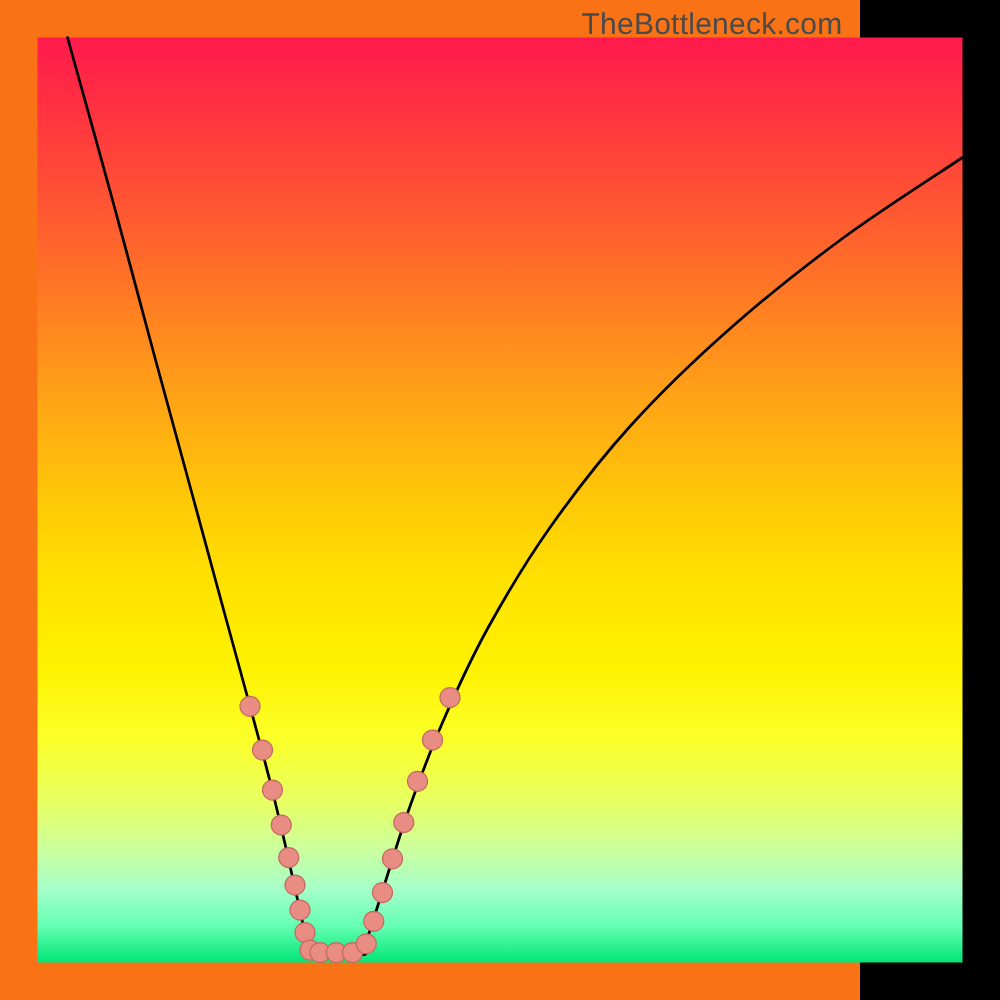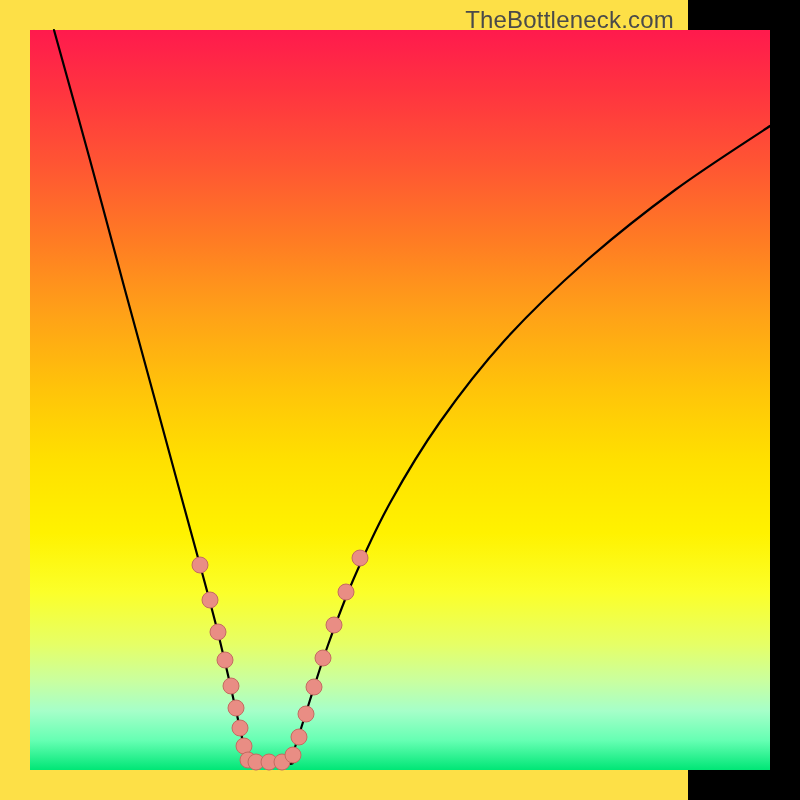--- a/index.html
+++ b/index.html
@@ -8,21 +8,21 @@
     width: 800px;
     height: 800px;
     overflow: hidden;
     background: #000;
     font-family: Arial, Helvetica, sans-serif;
   }
   .frame {
     position: relative;
     width: 688px;
     height: 800px;
-    background: #fde047;
+    background: #f97316;
   }
   .plot-area {
     position: absolute;
     left: 30px;
     top: 30px;
     width: 740px;
     height: 740px;
     background: linear-gradient(to bottom,
       #ff1a4d 0%,
       #ff3340 8%,

